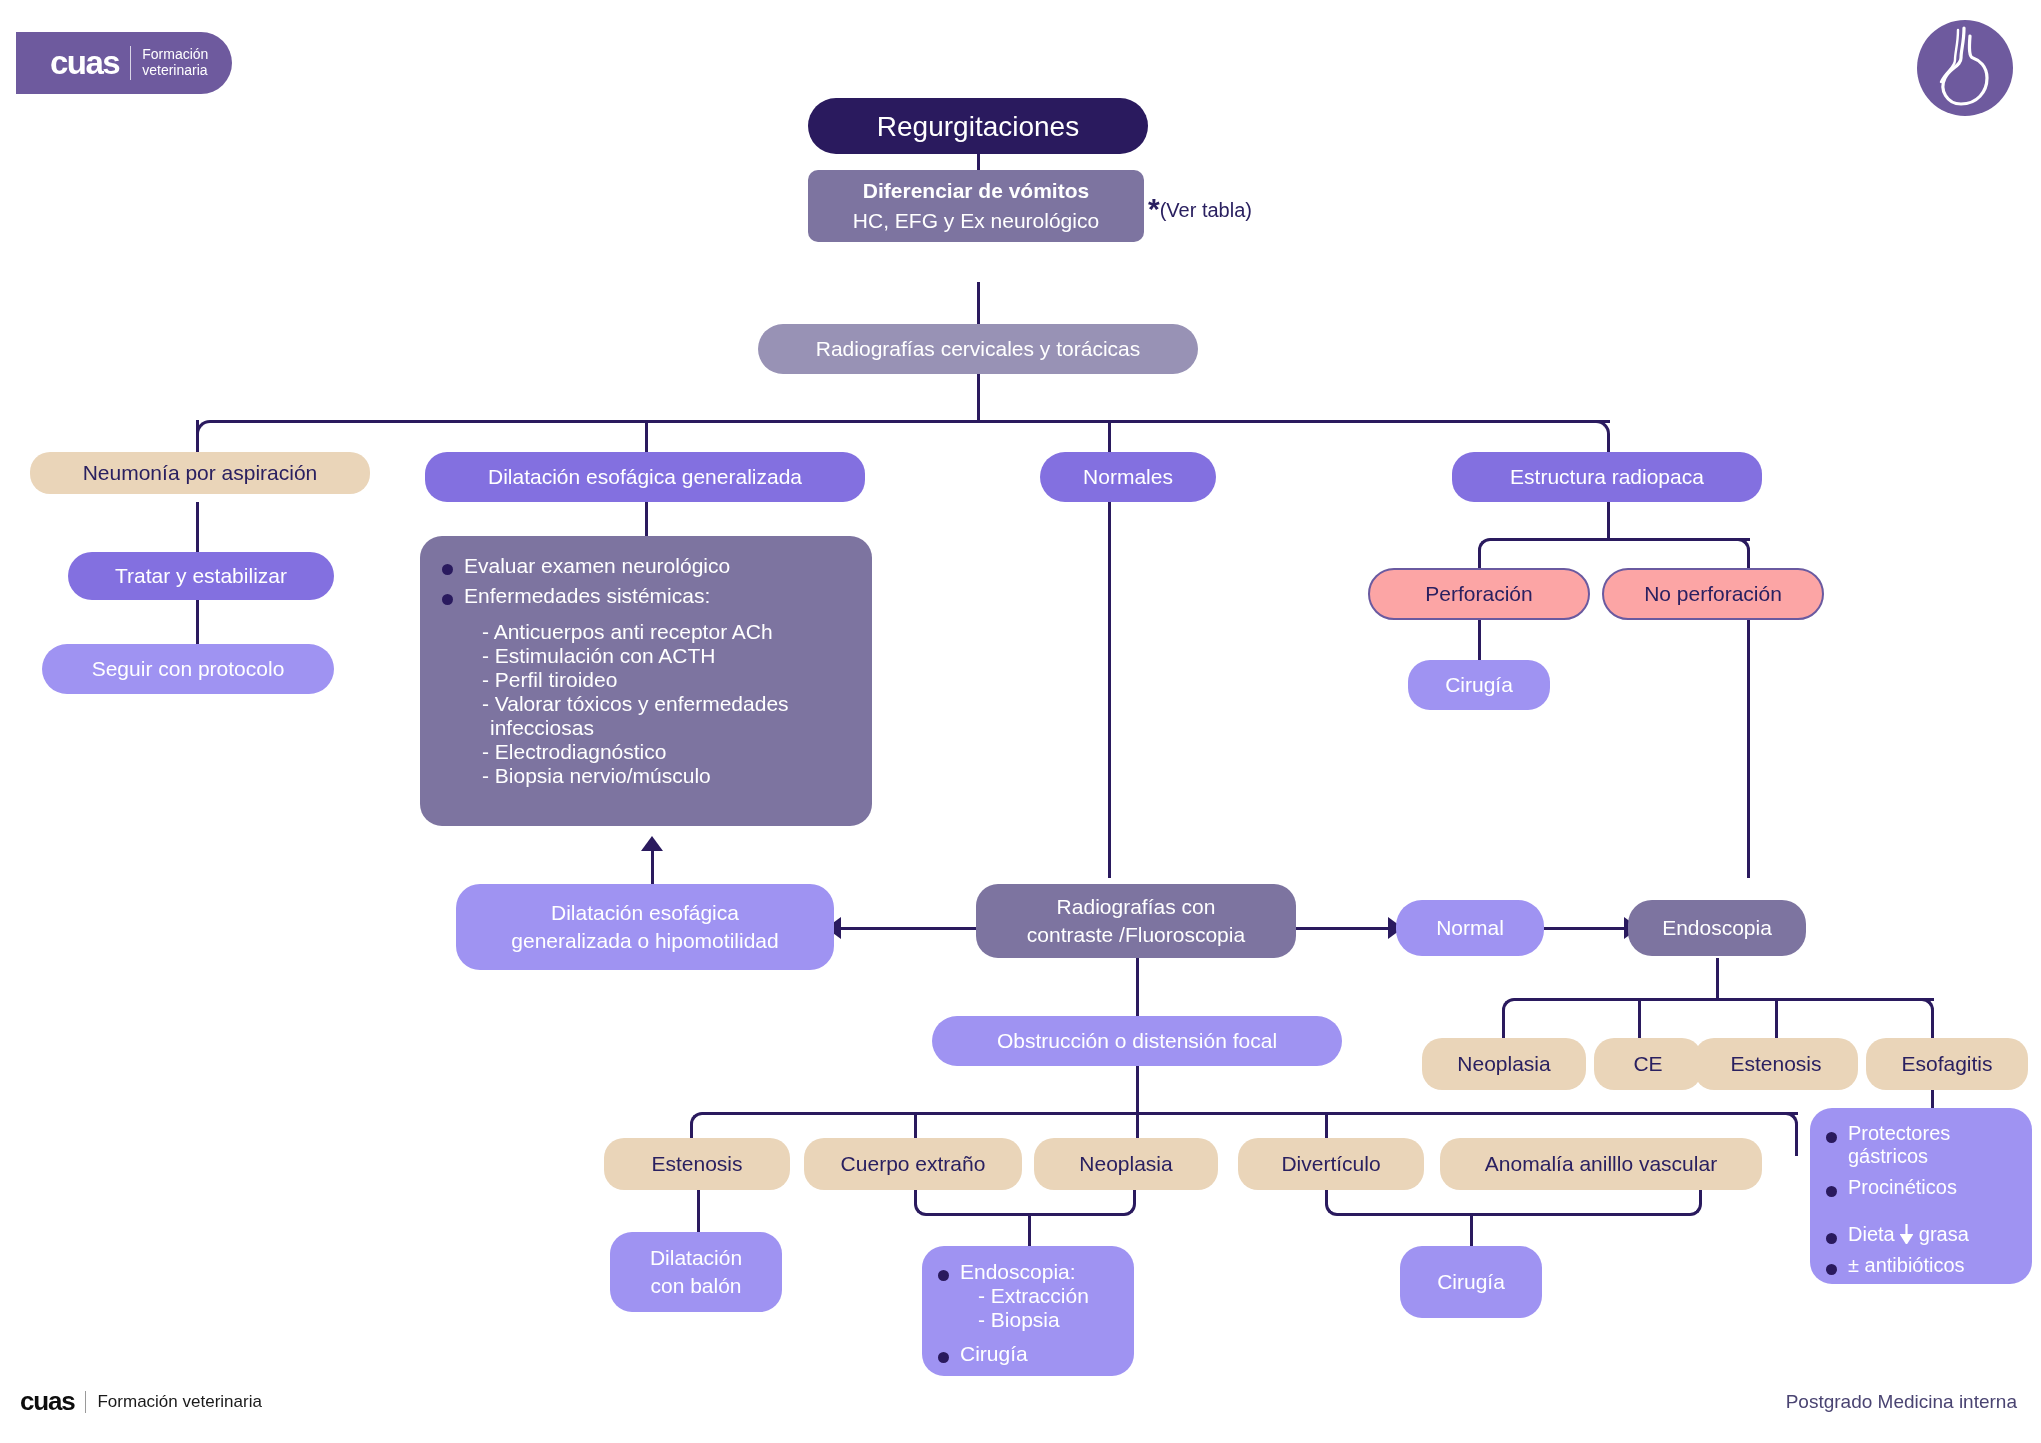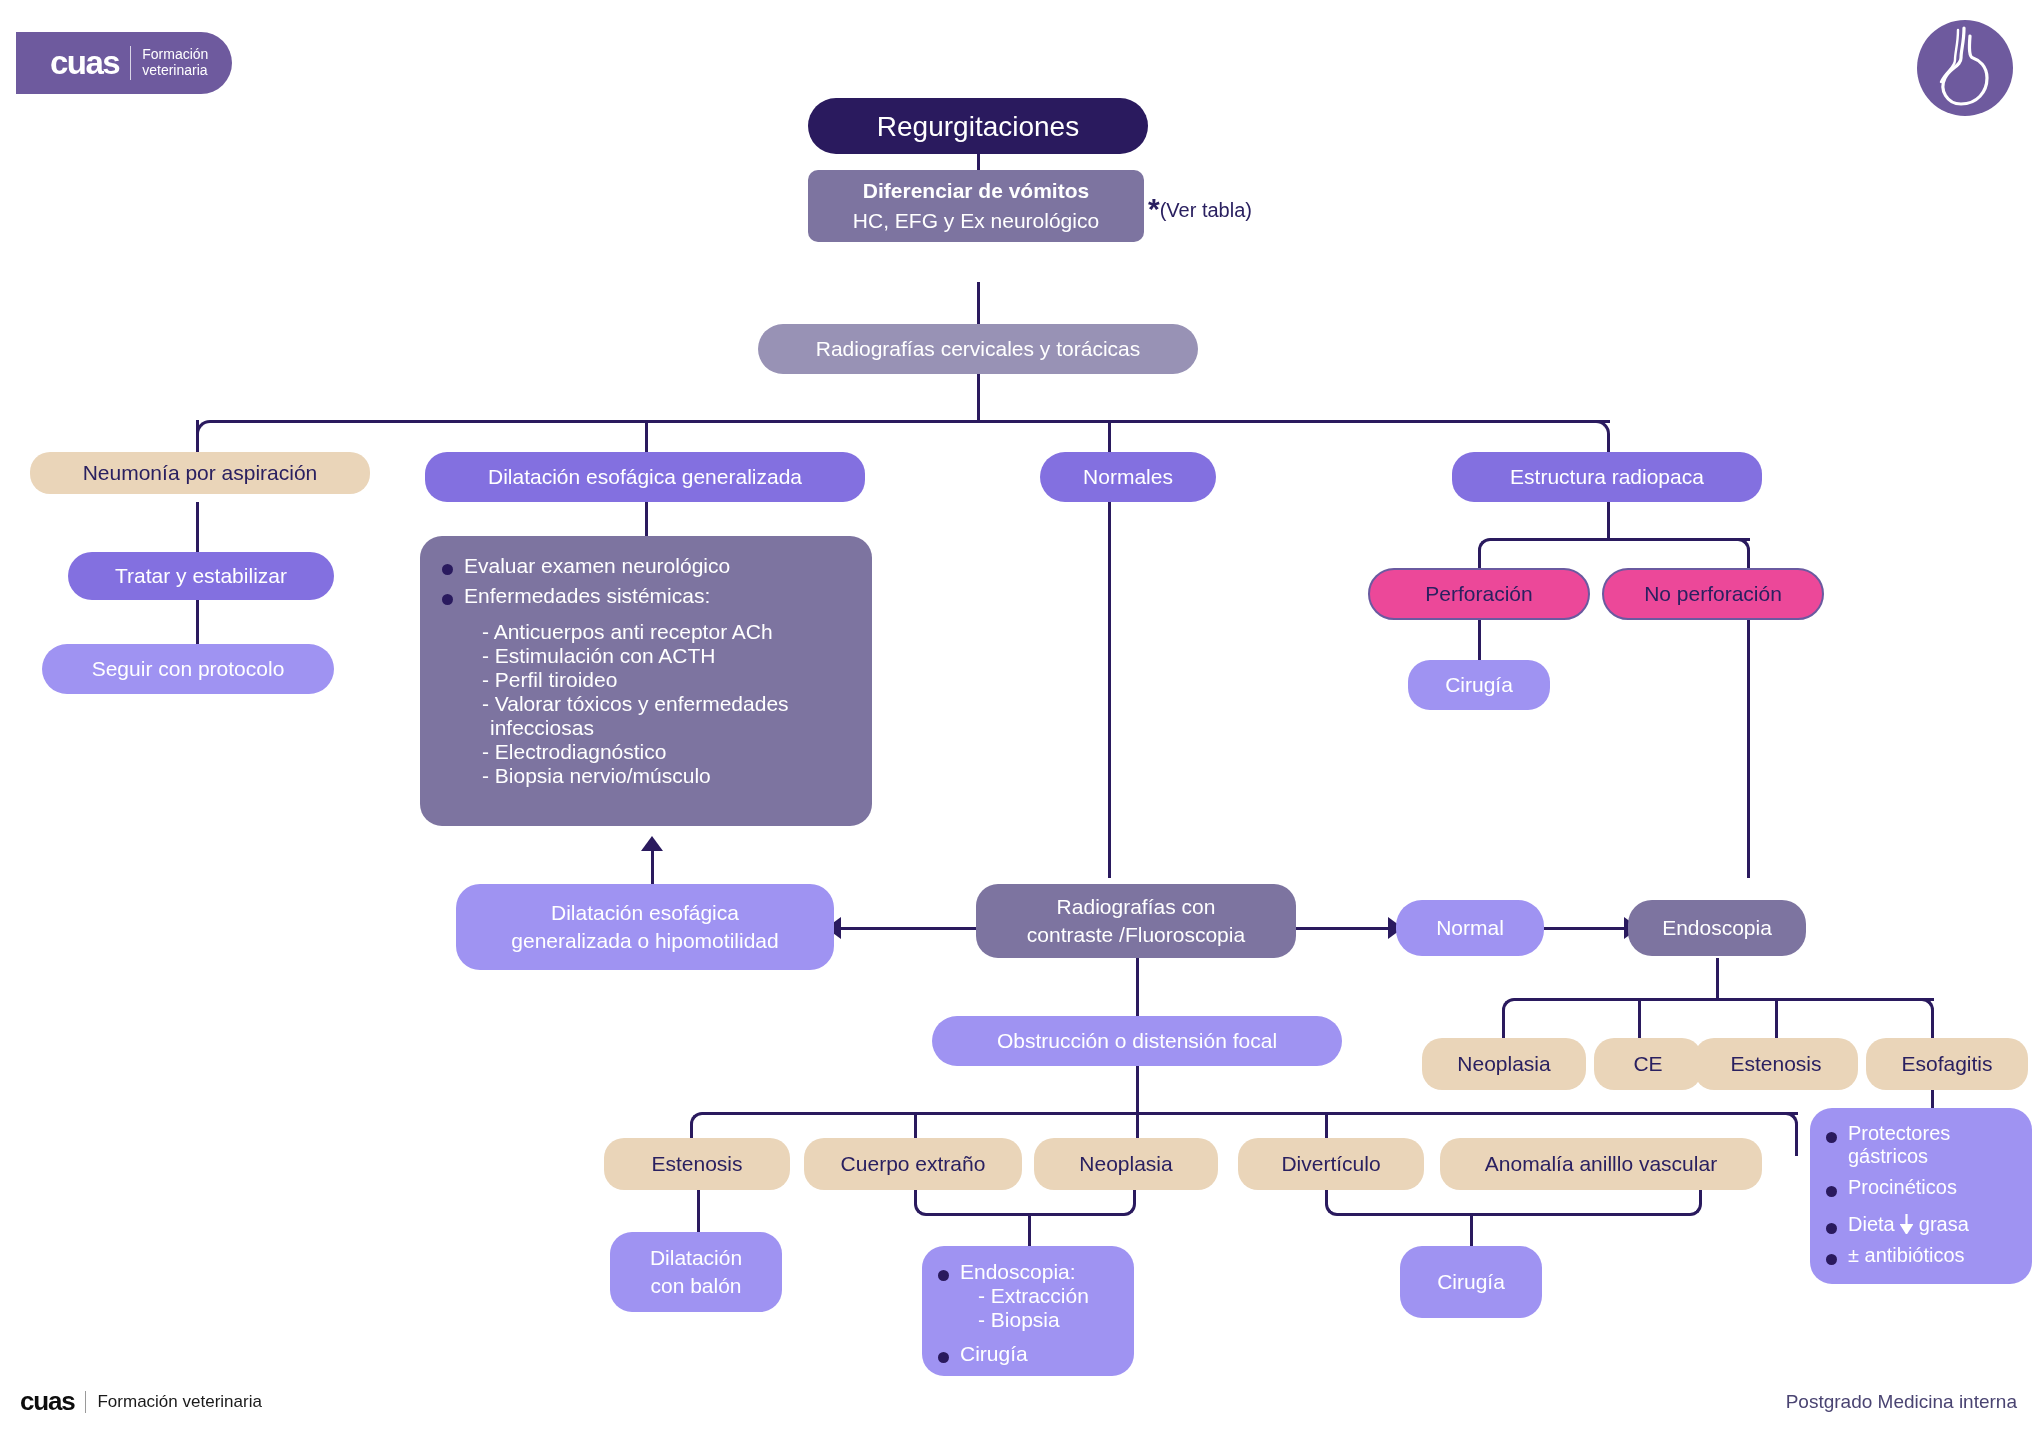--- a/index.html
+++ b/index.html
@@ -70,21 +70,21 @@
     z-index: 3;
   }
   .node span.lbl { display:block; }
 
   .n-dark   { background:#2a1a5e; color:#fff; }
   .n-grey   { background:#7d74a0; color:#fff; }
   .n-grey2  { background:#9892b5; color:#fff; }
   .n-purple { background:#8370e0; color:#fff; }
   .n-lpurple{ background:#9f93f2; color:#fff; }
   .n-tan    { background:#ead5b9; color:#2a2060; }
-  .n-white  { background:#ec4899; color:#2a2060; border:2.5px solid #6a5aa0; }
+  .n-white  { background:#fca5a5; color:#2a2060; border:2.5px solid #6a5aa0; }
 
   .bullets {
     position: absolute; border-radius: 22px; z-index: 3;
     padding: 18px 20px 18px 18px;
   }
   .bullets ul { list-style:none; }
   .bullets li { position: relative; padding-left: 26px; }
   .bullets li.bul::before {
     content: "";
     position: absolute; left: 4px; top: .48em;
@@ -334,21 +334,21 @@
   </div>
   <div class="node n-tan" style="left:1866px; top:1038px; width:162px; height:52px; border-radius:20px; font-size:21px;">
     <span class="lbl">Esofagitis</span>
   </div>
 
   <div class="bullets n-lpurple" style="left:1810px; top:1108px; width:222px; height:176px; font-size:20px; color:#fff; padding:14px 12px 14px 12px;">
     <ul>
       <li class="bul">Protectores</li>
       <li style="padding-left:26px;">gástricos</li>
       <li class="bul" style="margin-top:8px;">Procinéticos</li>
-      <li class="bul" style="margin-top:14px;">
+      <li class="bul" style="margin-top:24px;">
         <span>Dieta</span>
         <svg class="dn-arrow" width="13" height="20" viewBox="0 0 13 20">
           <path d="M6.5 0 L6.5 13 M1.5 11 L6.5 19 L11.5 11 Z" stroke="#ffffff" stroke-width="2.2" fill="#ffffff"></path>
         </svg>
         <span>grasa</span>
       </li>
       <li class="bul" style="margin-top:8px;">± antibióticos</li>
     </ul>
   </div>
 

